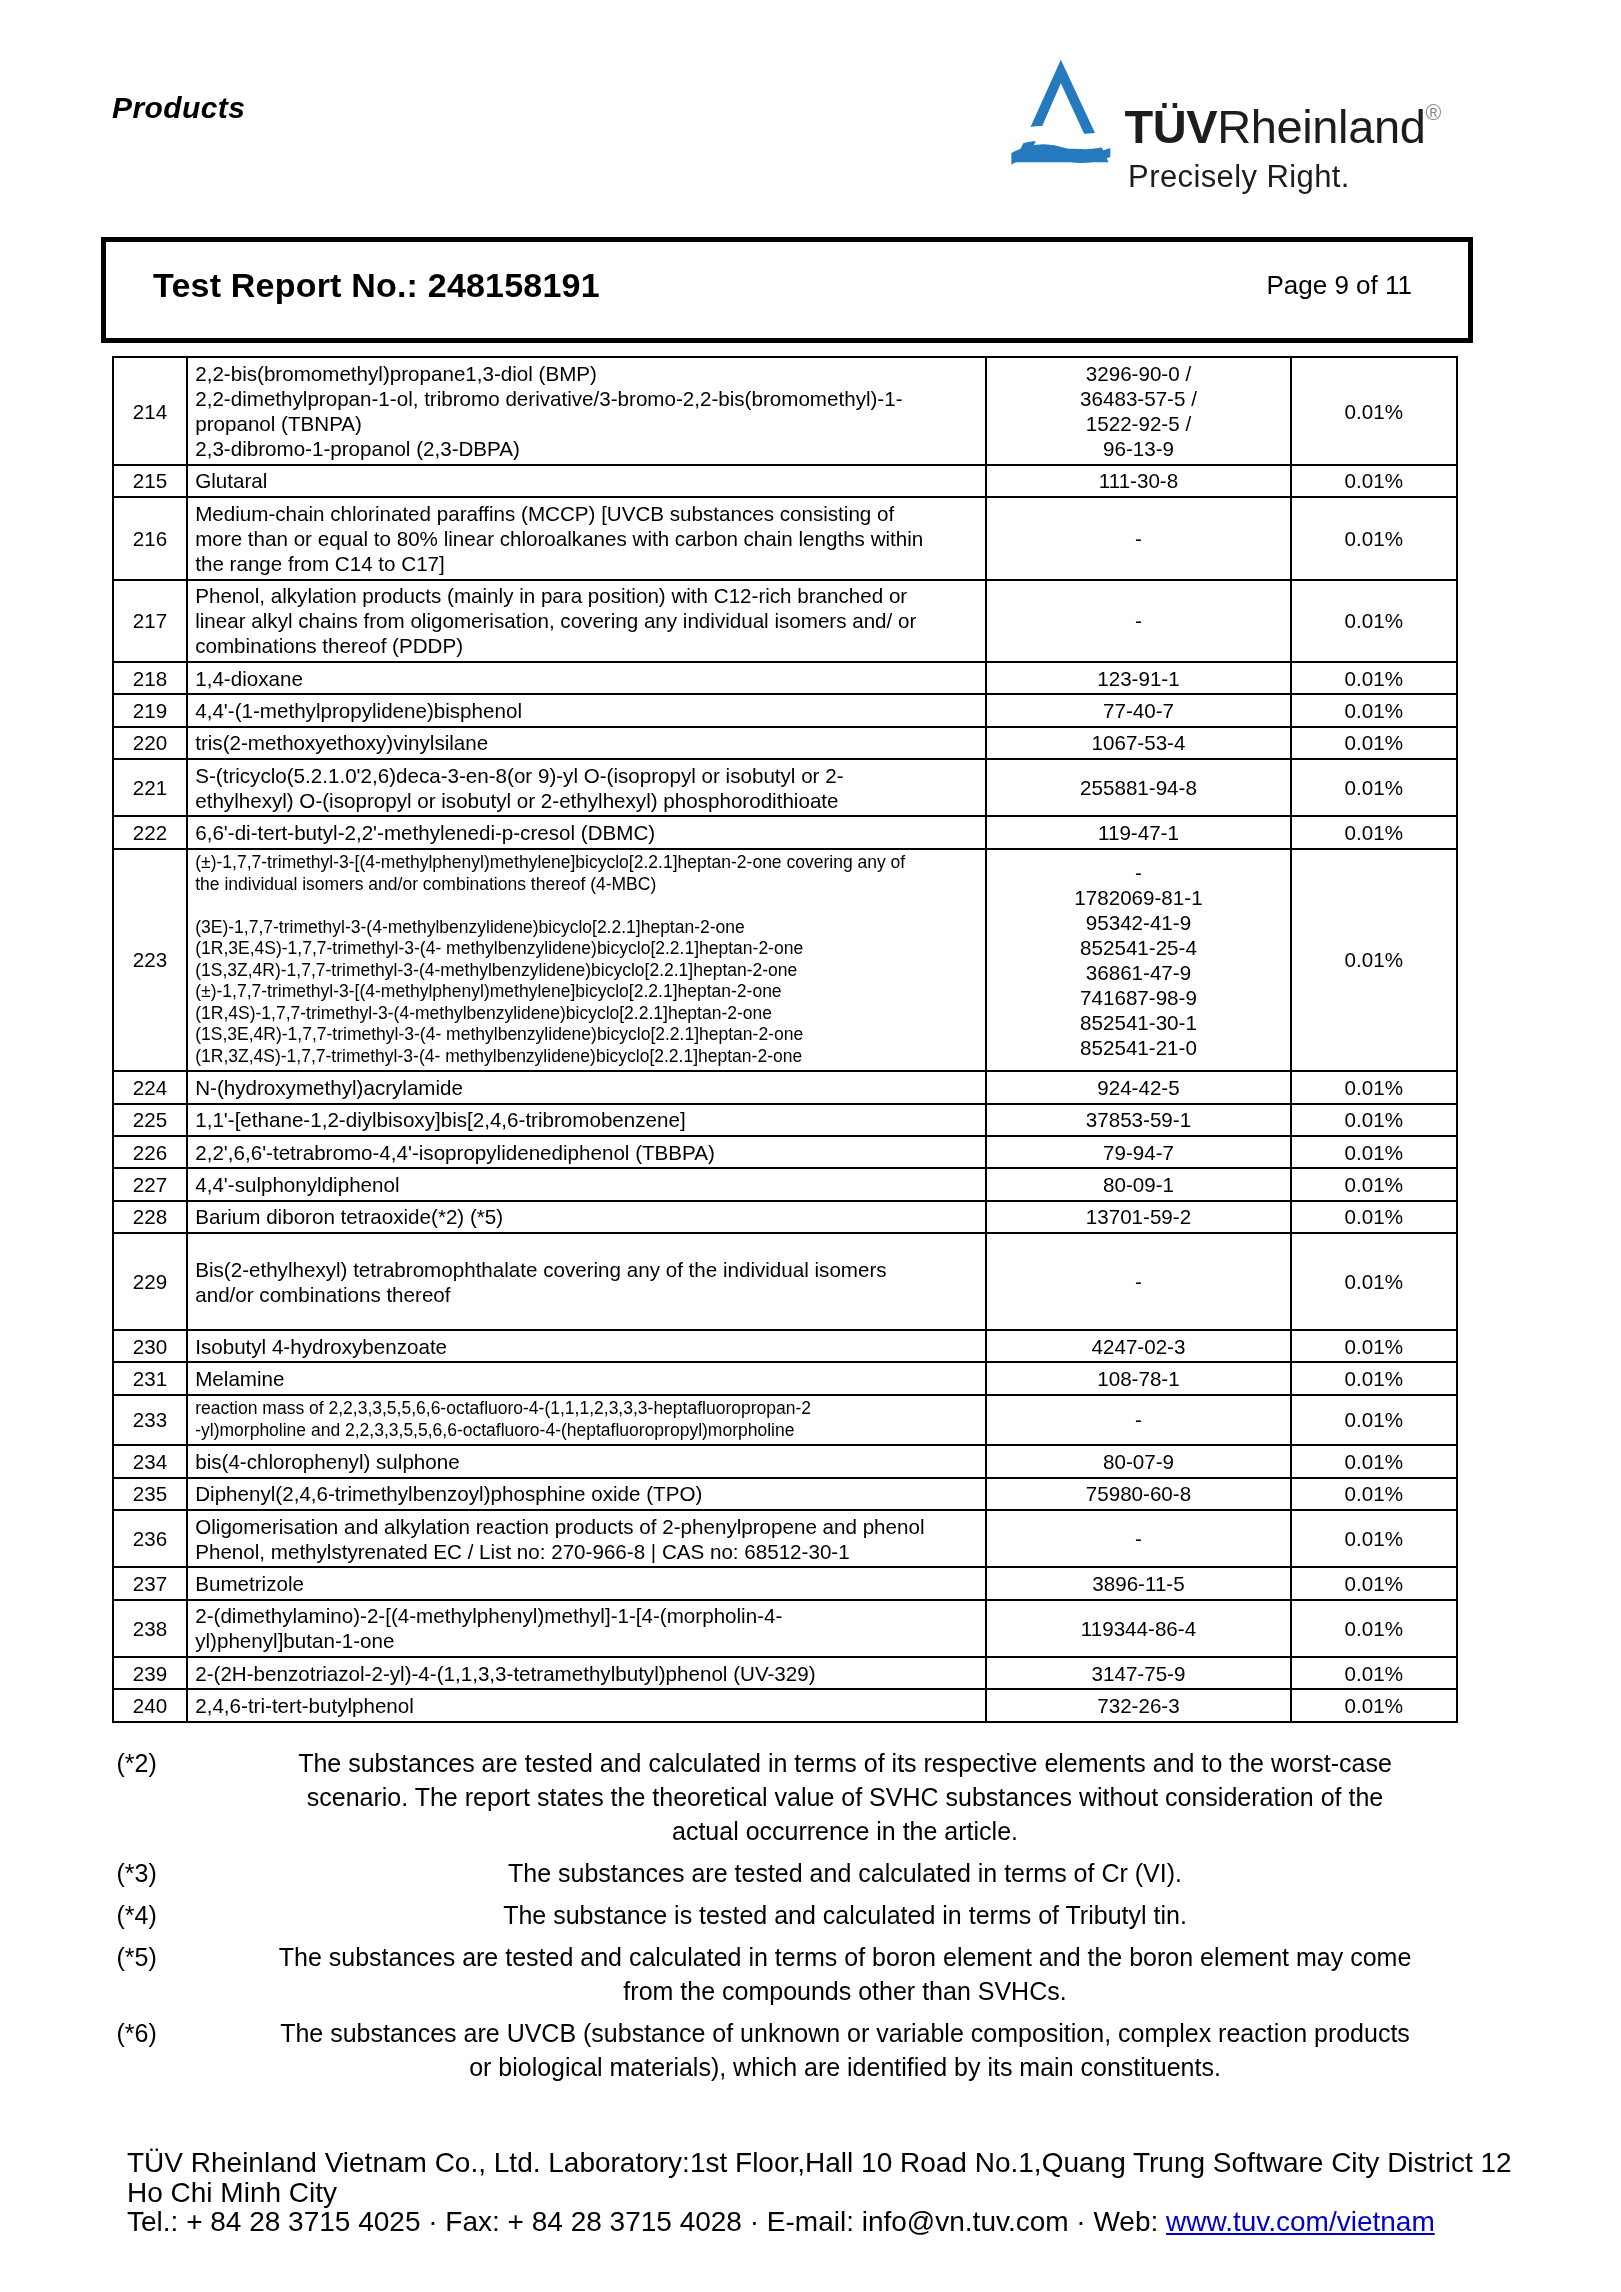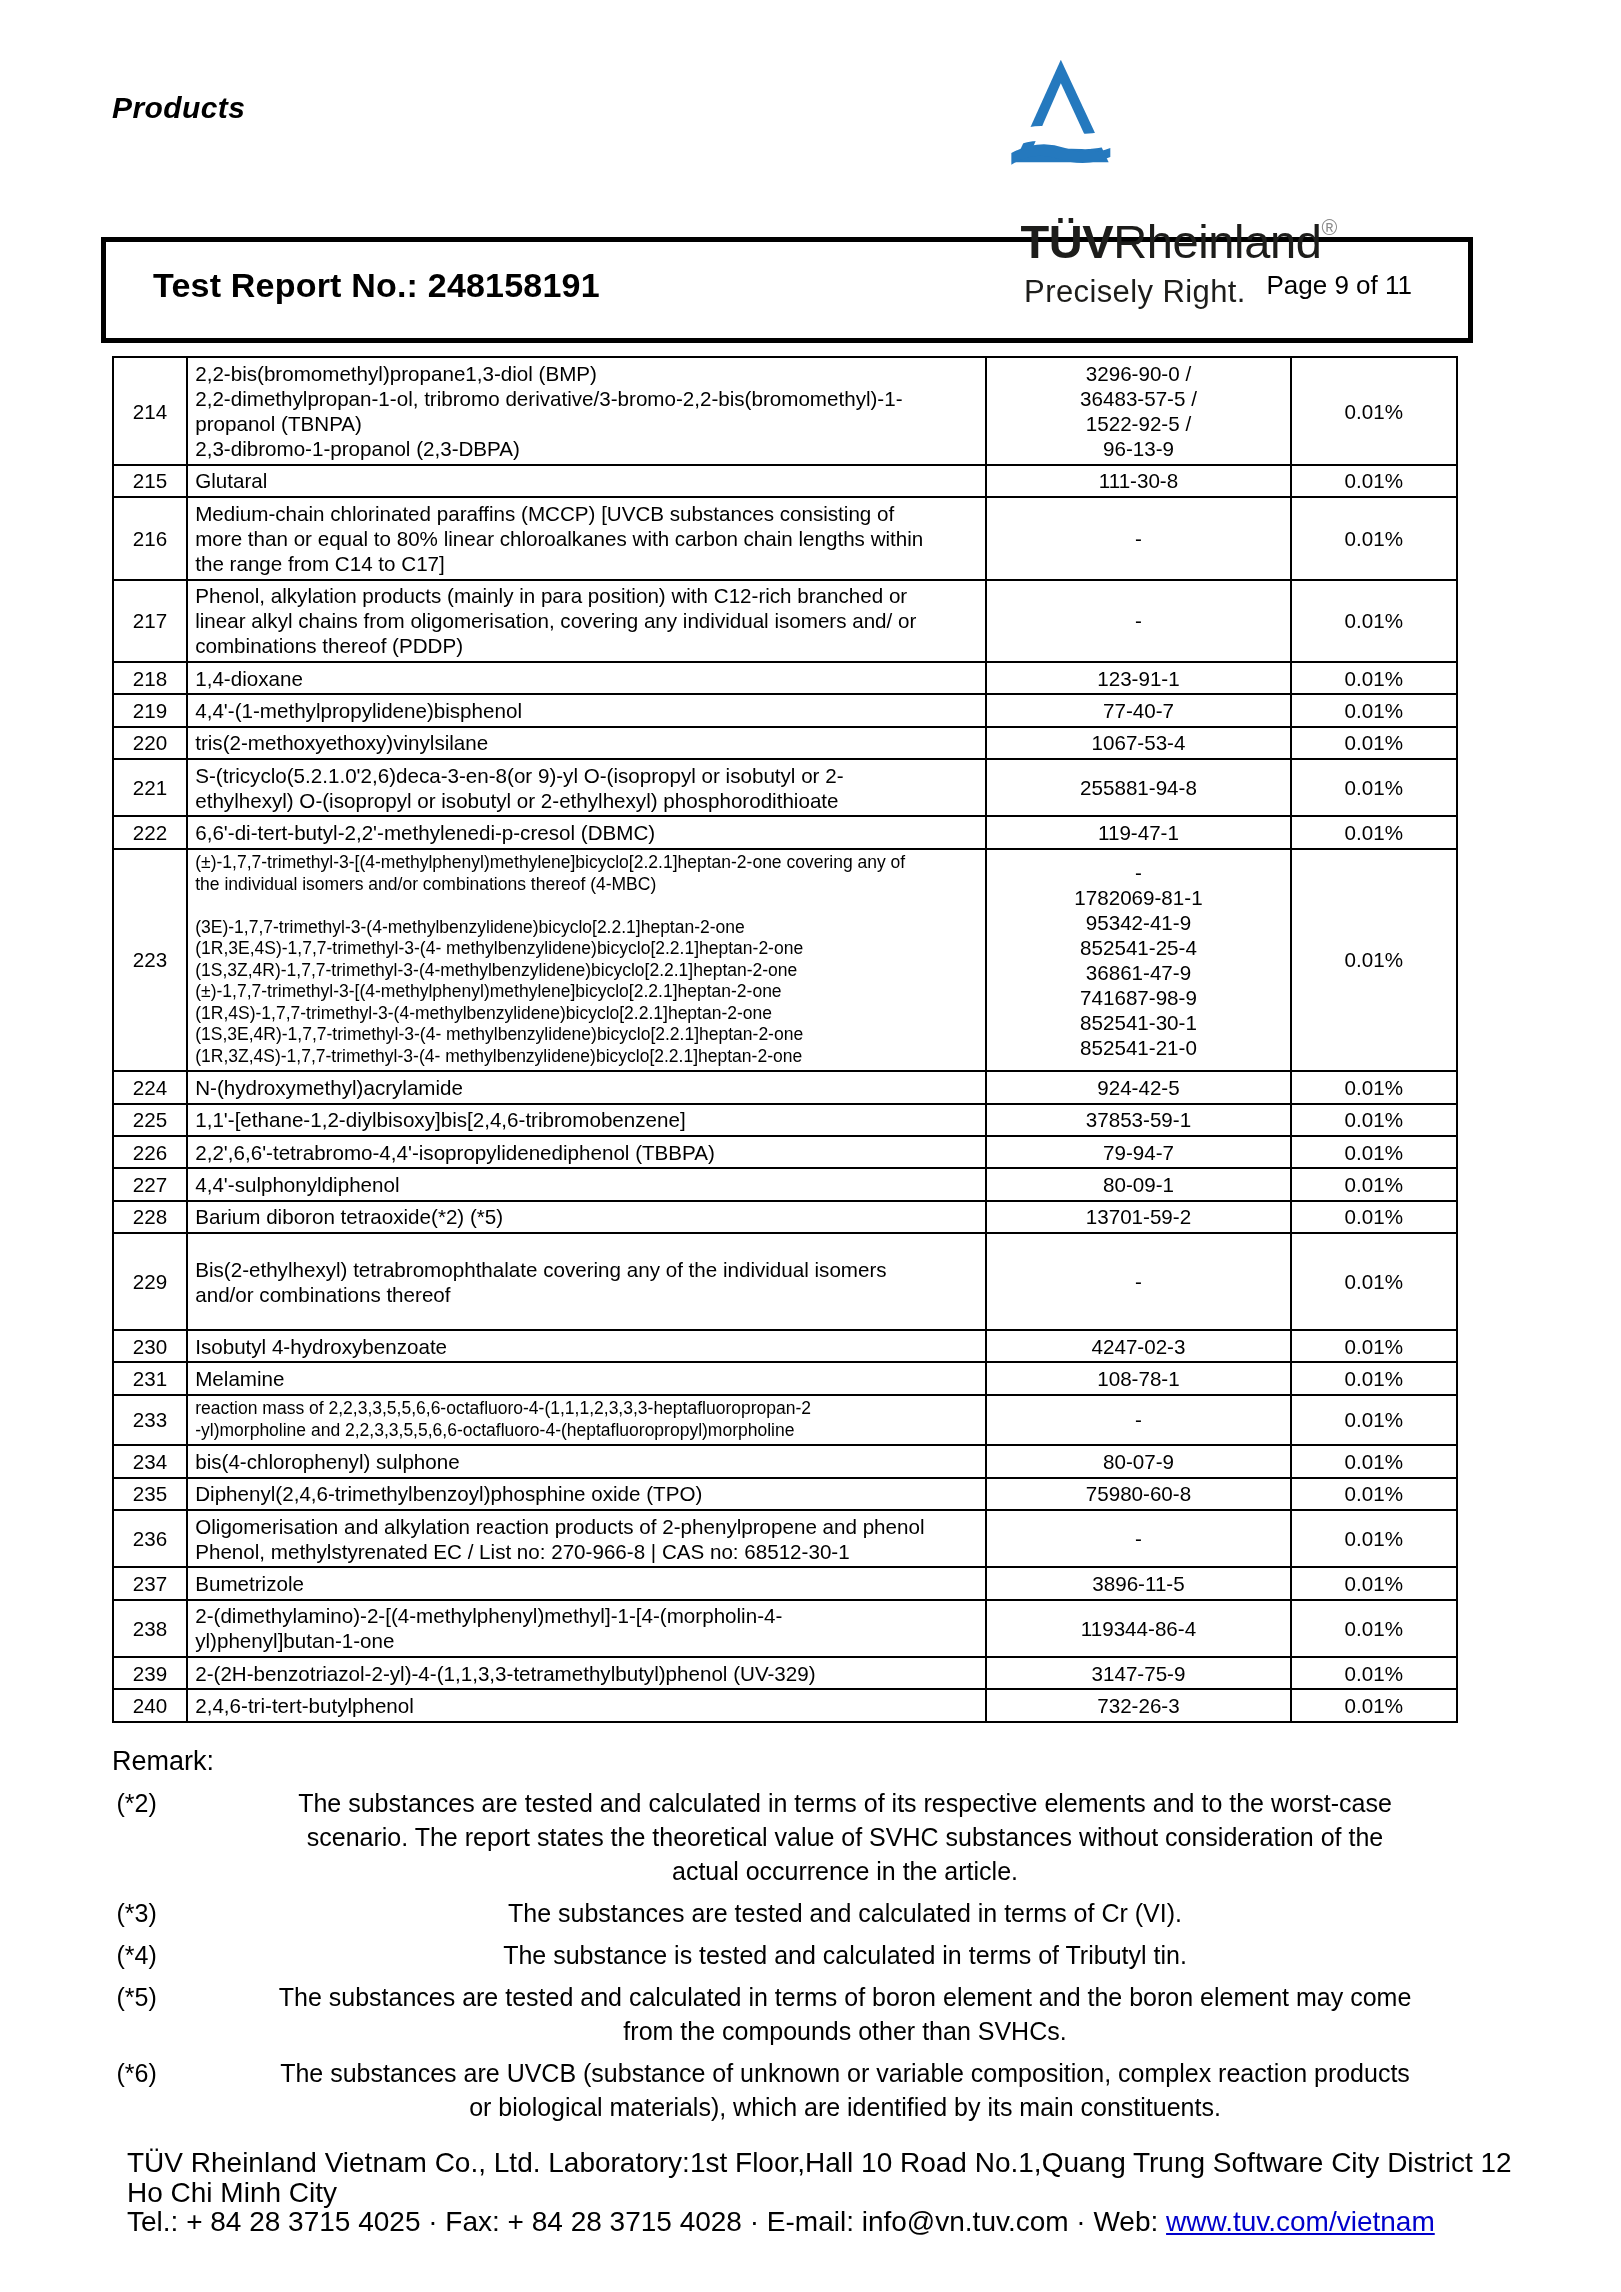--- a/index.html
+++ b/index.html
@@ -15,21 +15,21 @@
   }
 
   
   .header { position: relative; height: 237px; border-radius: 25px; }
   .products-label {
     position: absolute; left: 112px; top: 91px;
     font-size: 30px; font-weight: bold; font-style: italic;
     letter-spacing: 0.4px;
   }
   .logo { position: absolute; left: 1008px; top: 56px; width: 466px; }
-  .logo-row { display: flex; align-items: flex-start; flex-direction: column; }
+  .logo-row { display: flex; align-items: flex-start; }
   .logo-mark { width: 104px; height: 115px; flex: 0 0 auto; }
   .logo-text { margin-left: 12.5px; padding-top: 34px; white-space: nowrap; }
   .brand-line { font-size: 47px; line-height: 47px; color: #1d1d1b; letter-spacing: -0.4px; }
   .brand-bold { font-weight: bold; }
   .brand-reg { font-weight: normal; }
   .registered { font-size: 21.5px; color: #8a8a8a; vertical-align: 23px; font-weight: normal; }
   .tagline { font-size: 31px; color: #1d1d1b; margin-top: 9px; margin-left: 3.6px; letter-spacing: 0.4px; }
 
   
   .title-box {
@@ -296,21 +296,20 @@
         <tr>
           <td class="no">240</td>
           <td class="substance">2,4,6-tri-tert-butylphenol</td>
           <td class="cas">732-26-3</td>
           <td class="limit">0.01%</td>
         </tr>
       </tbody>
   </table>
 
   <div class="remark">
-    <div class="remark-heading">Remark:</div>
     <div>
         <div class="remark-item">
           <span class="remark-label">(*2)</span>
           <div class="remark-text">The substances are tested and calculated in terms of its respective elements and to the worst-case
 scenario. The report states the theoretical value of SVHC substances without consideration of the
 actual occurrence in the article.</div>
         </div>
         <div class="remark-item">
           <span class="remark-label">(*3)</span>
           <div class="remark-text">The substances are tested and calculated in terms of Cr (VI).</div>

